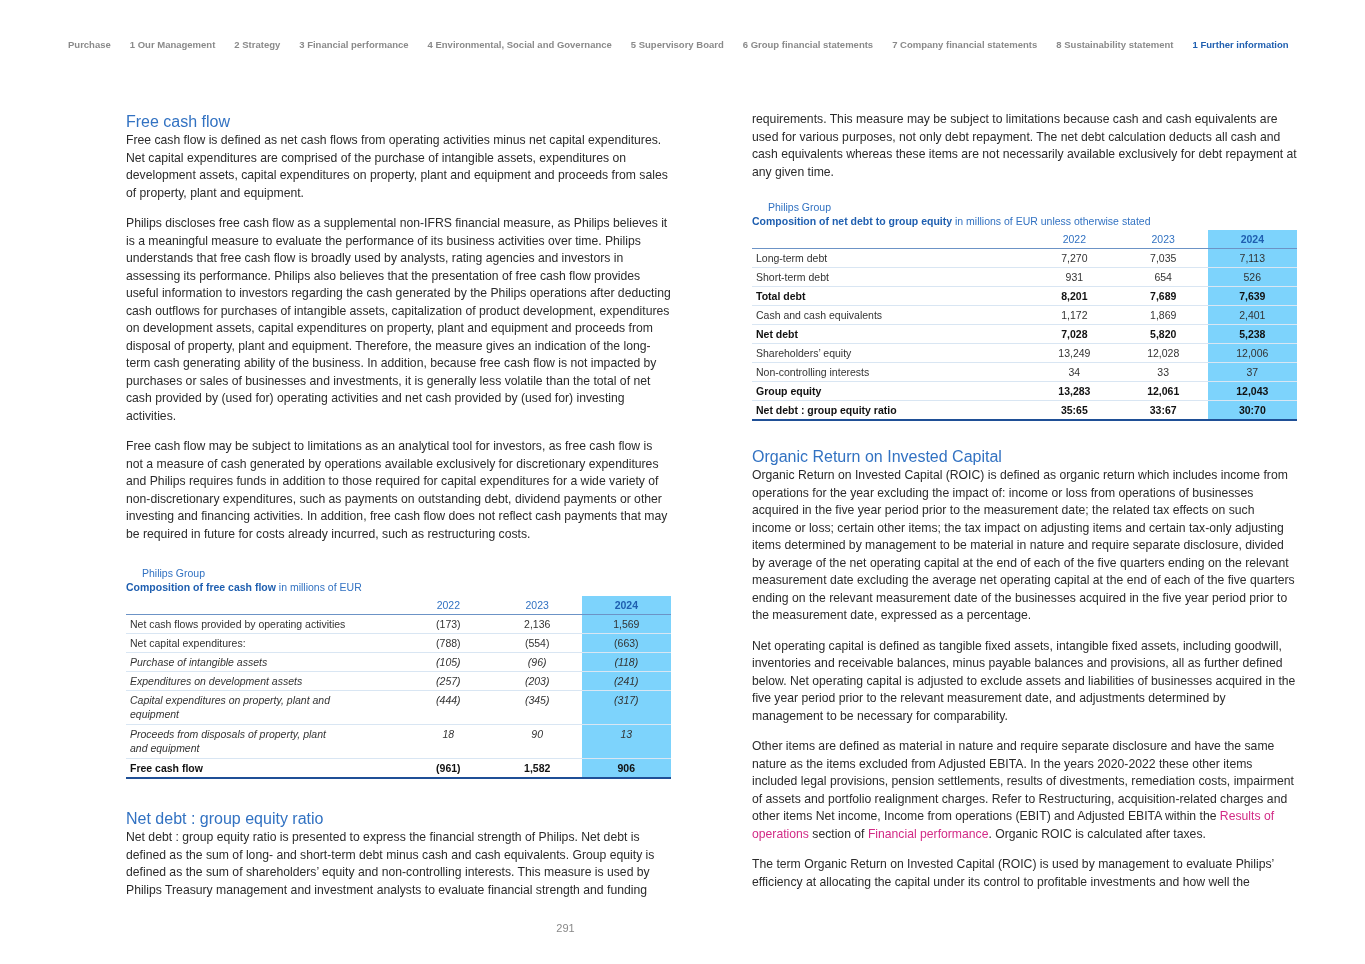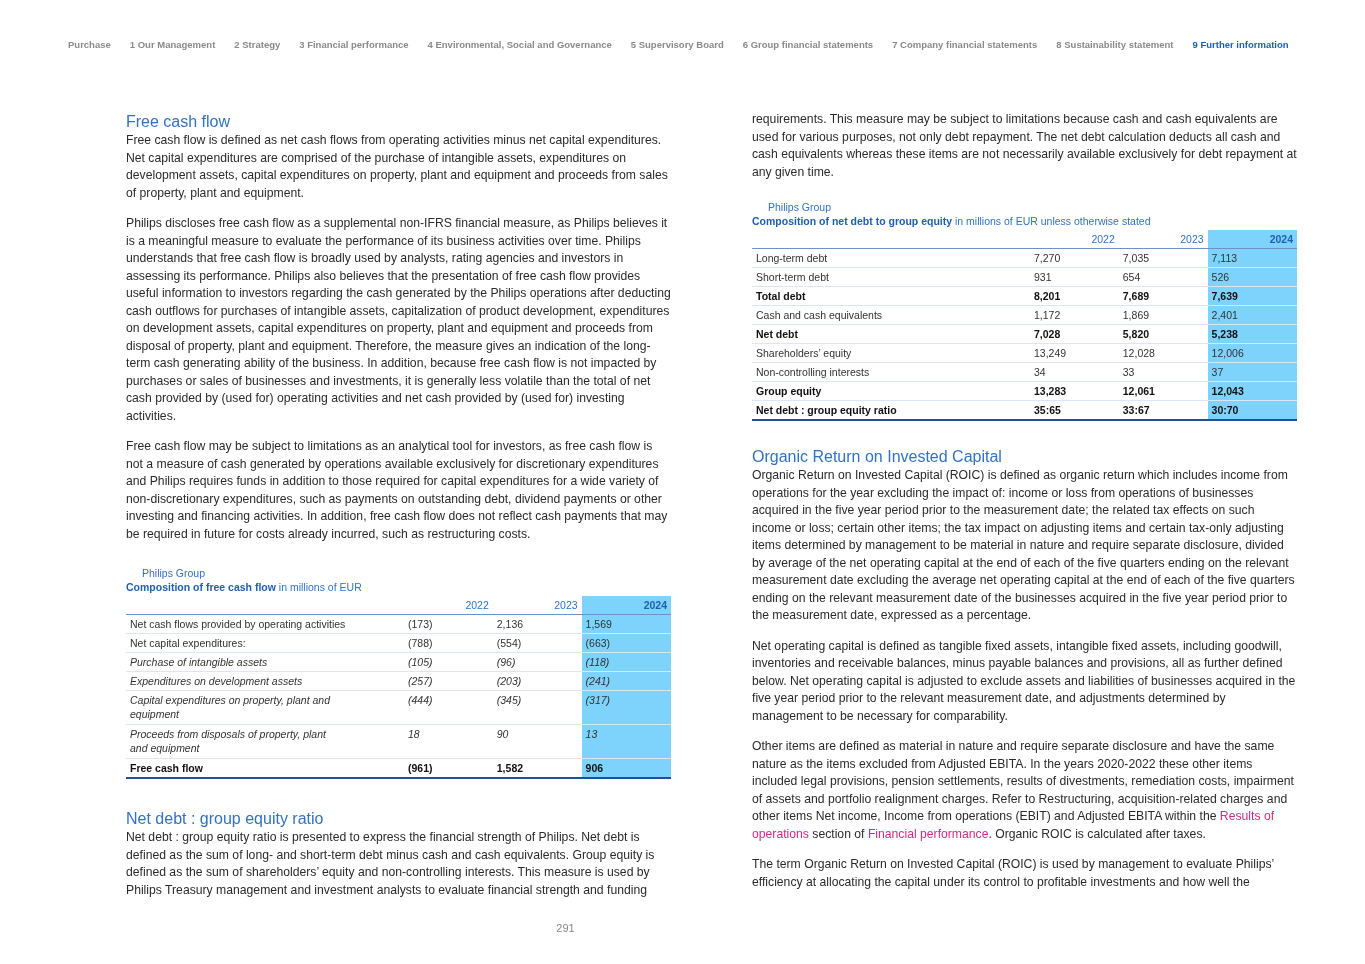--- a/index.html
+++ b/index.html
@@ -28,24 +28,24 @@
   }
   p + p, .gap { margin-top: 13px; }
   a.inlink { color: #d22b86; text-decoration: none; cursor: pointer; }
 
   .tcap1 { font-size: 10.5px; color: #3272c2; line-height: 13px; padding-left: 16px; }
   .tcap2 { font-size: 10.5px; color: #3272c2; line-height: 14px; }
   .tcap2 b { color: #1f5fb0; }
 
   table { width: 100%; border-collapse: collapse; font-size: 10.5px; margin-top: 2px; }
   th, td { padding: 0 4px; height: 18px; line-height: 14px; }
-  th { font-weight: normal; color: #3272c2; text-align: right; border-bottom: 1px solid #6c93c6; }
+  th { font-weight: normal; color: #3272c2; text-align: center; border-bottom: 1px solid #6c93c6; }
   th.c2024 { font-weight: bold; color: #1f5fb0; }
   td { border-bottom: 1px solid #d9e6f3; color: #333; }
-  td.num { text-align: left; }
+  td.num { text-align: center; }
   td.lbl { text-align: left; }
   .c2024 { background: #7dd3fc; }
   tr.italic td { font-style: italic; }
   tr.bold td { font-weight: bold; color: #111; }
   tr.tall td { height: 31px; vertical-align: top; padding-top: 2px; }
   tr.topline td { border-top: 1px solid #2a4a7f; }
   tr.final td { border-bottom: 2px solid #1f4f96; }
   tr.boldline td { border-top: 1px solid #5a7fb0; }
 
   .pagenum {
@@ -59,21 +59,21 @@
 <nav class="topnav">
   <a>Purchase</a>
   <a>1  Our Management</a>
   <a>2  Strategy</a>
   <a>3  Financial performance</a>
   <a>4  Environmental, Social and Governance</a>
   <a>5  Supervisory Board</a>
   <a>6  Group financial statements</a>
   <a>7  Company financial statements</a>
   <a>8  Sustainability statement</a>
-  <a class="active">9  Further information</a>
+  <a class="active">1  Further information</a>
 </nav>
 
 <div class="col left">
   <h2>Free cash flow</h2>
   <p>Free cash flow is defined as net cash flows from operating activities minus net capital expenditures. Net capital expenditures are comprised of the purchase of intangible assets, expenditures on development assets, capital expenditures on property, plant and equipment and proceeds from sales of property, plant and equipment.</p>
   <p>Philips discloses free cash flow as a supplemental non-IFRS financial measure, as Philips believes it is a meaningful measure to evaluate the performance of its business activities over time. Philips understands that free cash flow is broadly used by analysts, rating agencies and investors in assessing its performance. Philips also believes that the presentation of free cash flow provides useful information to investors regarding the cash generated by the Philips operations after deducting cash outflows for purchases of intangible assets, capitalization of product development, expenditures on development assets, capital expenditures on property, plant and equipment and proceeds from disposal of property, plant and equipment. Therefore, the measure gives an indication of the long-term cash generating ability of the business. In addition, because free cash flow is not impacted by purchases or sales of businesses and investments, it is generally less volatile than the total of net cash provided by (used for) operating activities and net cash provided by (used for) investing activities.</p>
   <p>Free cash flow may be subject to limitations as an analytical tool for investors, as free cash flow is not a measure of cash generated by operations available exclusively for discretionary expenditures and Philips requires funds in addition to those required for capital expenditures for a wide variety of non-discretionary expenditures, such as payments on outstanding debt, dividend payments or other investing and financing activities. In addition, free cash flow does not reflect cash payments that may be required in future for costs already incurred, such as restructuring costs.</p>
 
   <div style="margin-top:24px;">
     <div class="tcap1">Philips Group</div>

